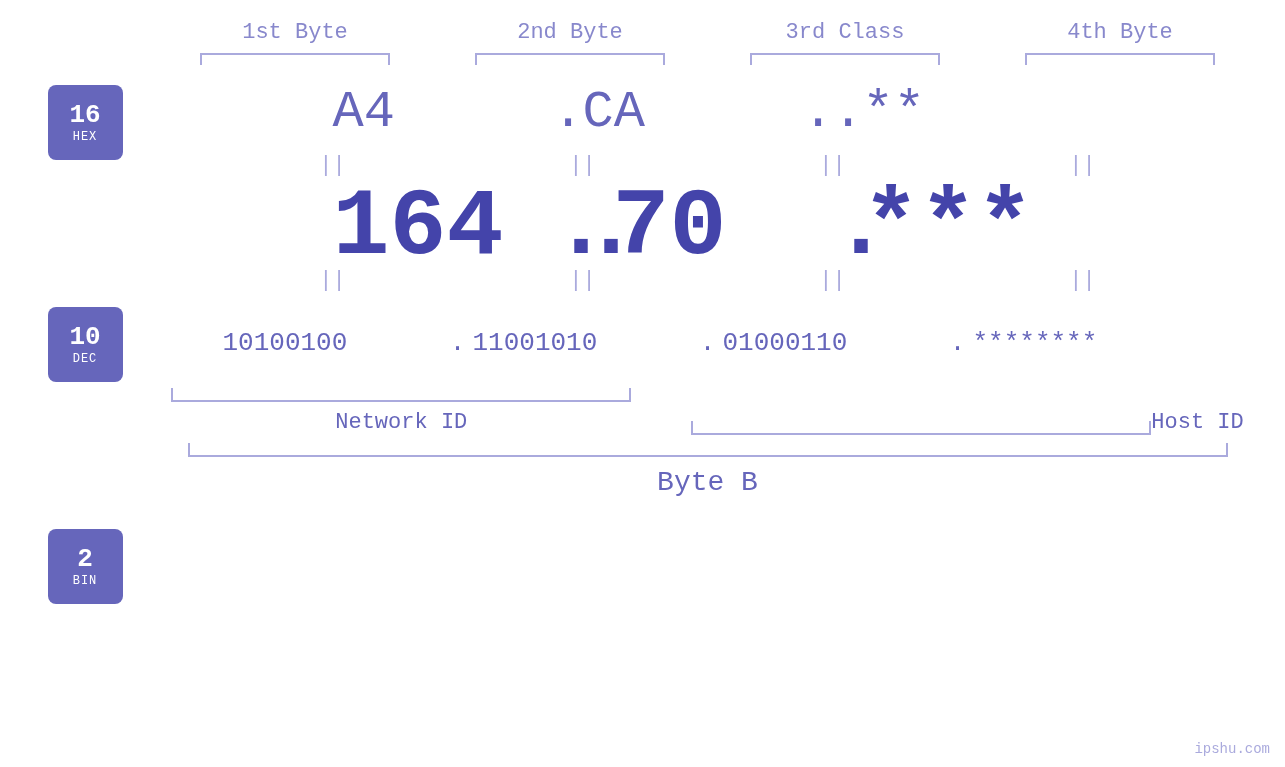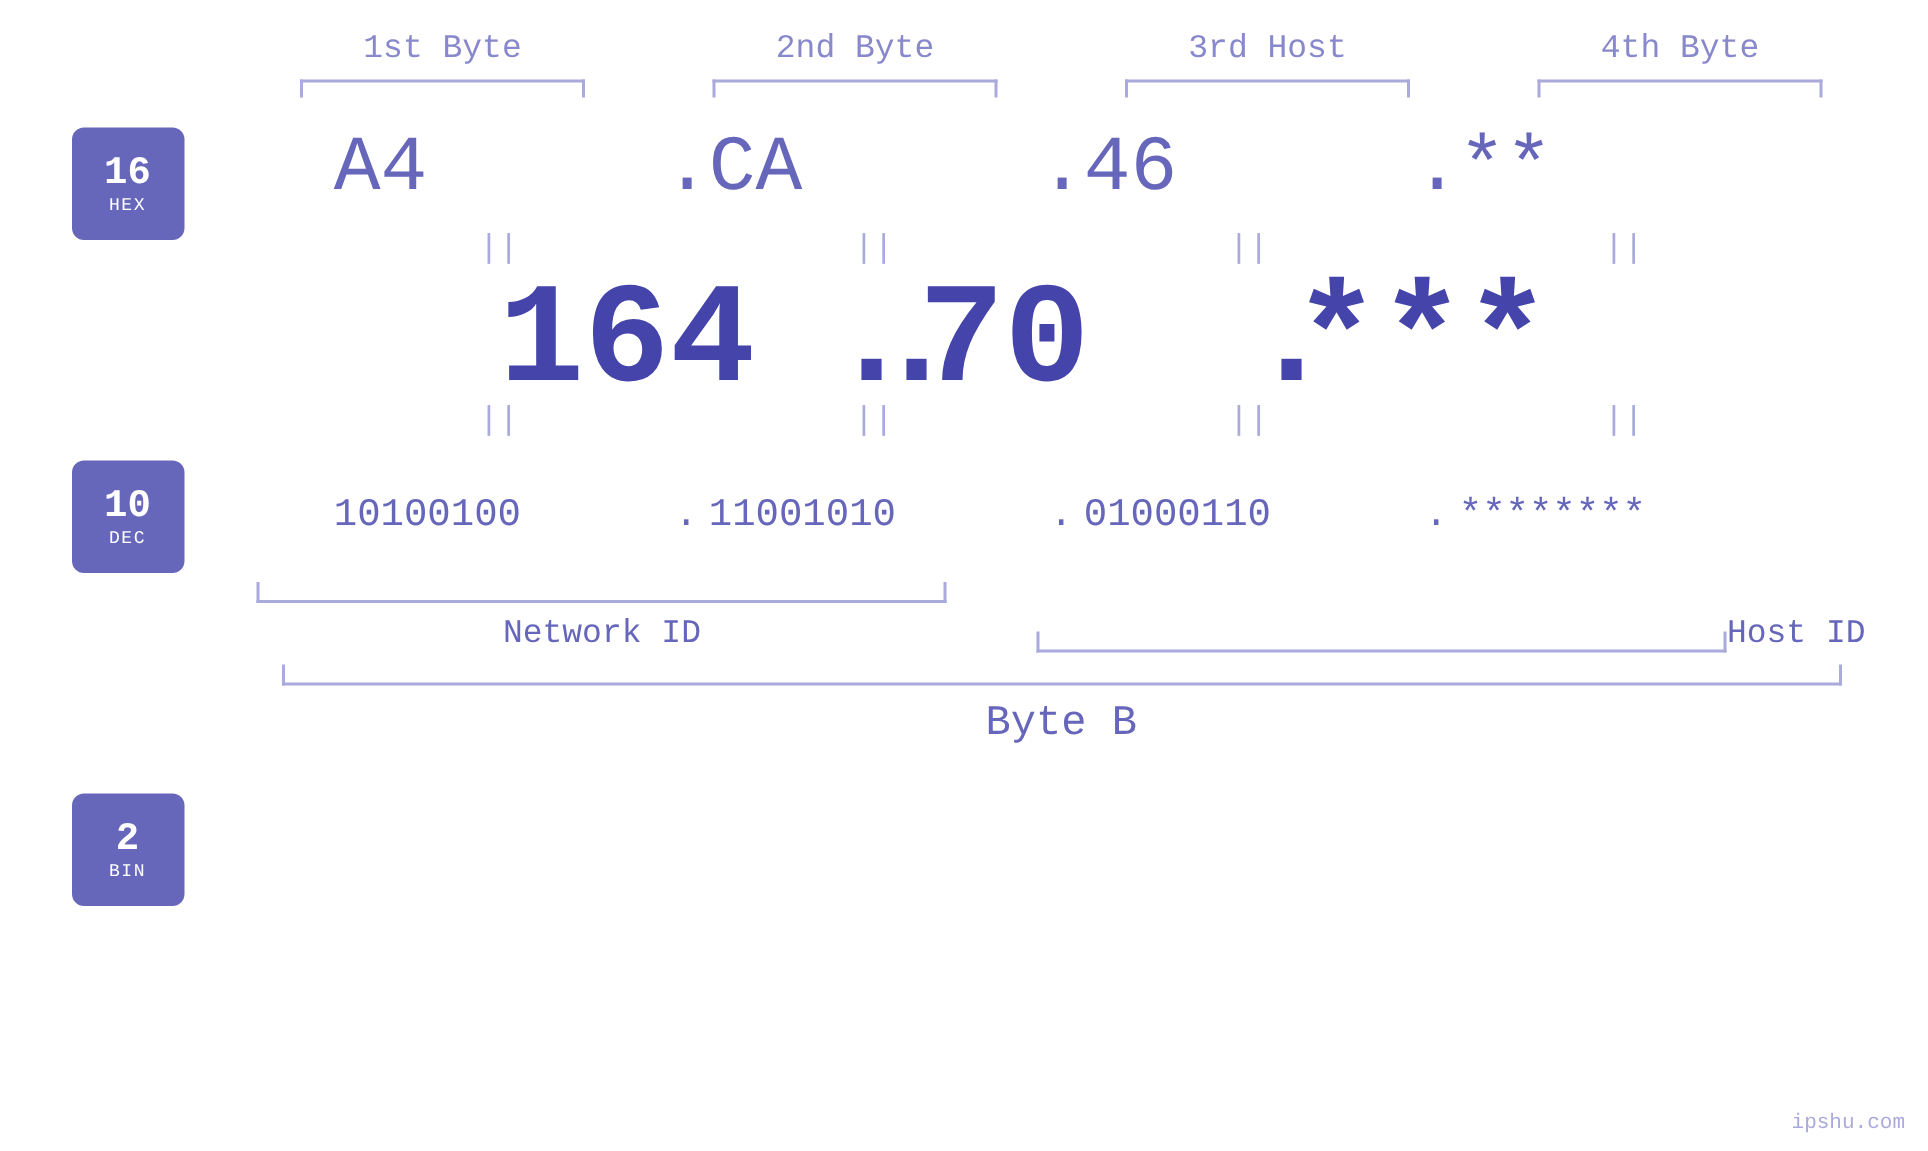--- a/index.html
+++ b/index.html
@@ -190,21 +190,21 @@
     }
   </style>
 </head>
 <body>
 
 <div class="container">
 
   <div class="byte-headers">
     <div class="byte-header">1st Byte</div>
     <div class="byte-header">2nd Byte</div>
-    <div class="byte-header">3rd Host</div>
+    <div class="byte-header">3rd Class</div>
     <div class="byte-header">4th Byte</div>
   </div>
 
   <div class="bracket-row">
     <div class="bracket"></div>
     <div class="bracket"></div>
     <div class="bracket"></div>
     <div class="bracket"></div>
   </div>
 
@@ -229,23 +229,20 @@
 
       <div class="data-row hex-row">
         <div class="cell">
           <span class="cell-value hex-value">A4</span>
         </div>
         <span class="dot-small">.</span>
         <div class="cell">
           <span class="cell-value hex-value">CA</span>
         </div>
         <span class="dot-small">.</span>
-        <div class="cell">
-          <span class="cell-value hex-value">46</span>
-        </div>
         <span class="dot-small">.</span>
         <div class="cell">
           <span class="cell-value hex-value">**</span>
         </div>
       </div>
 
       <div class="equals-row">
         <div class="equals-cell">
           <span class="equals-sign">||</span>
         </div>

